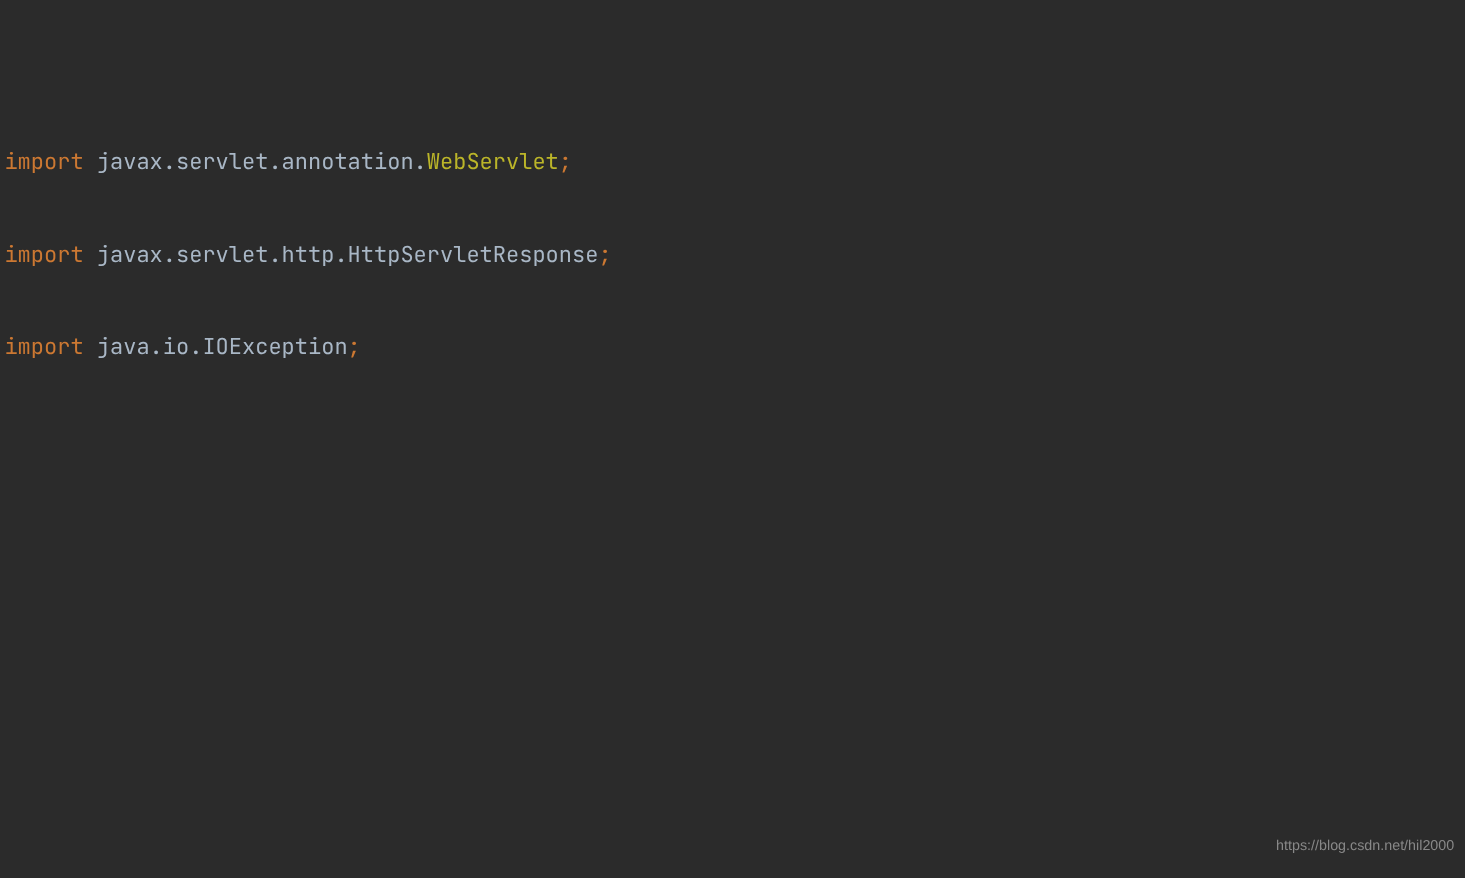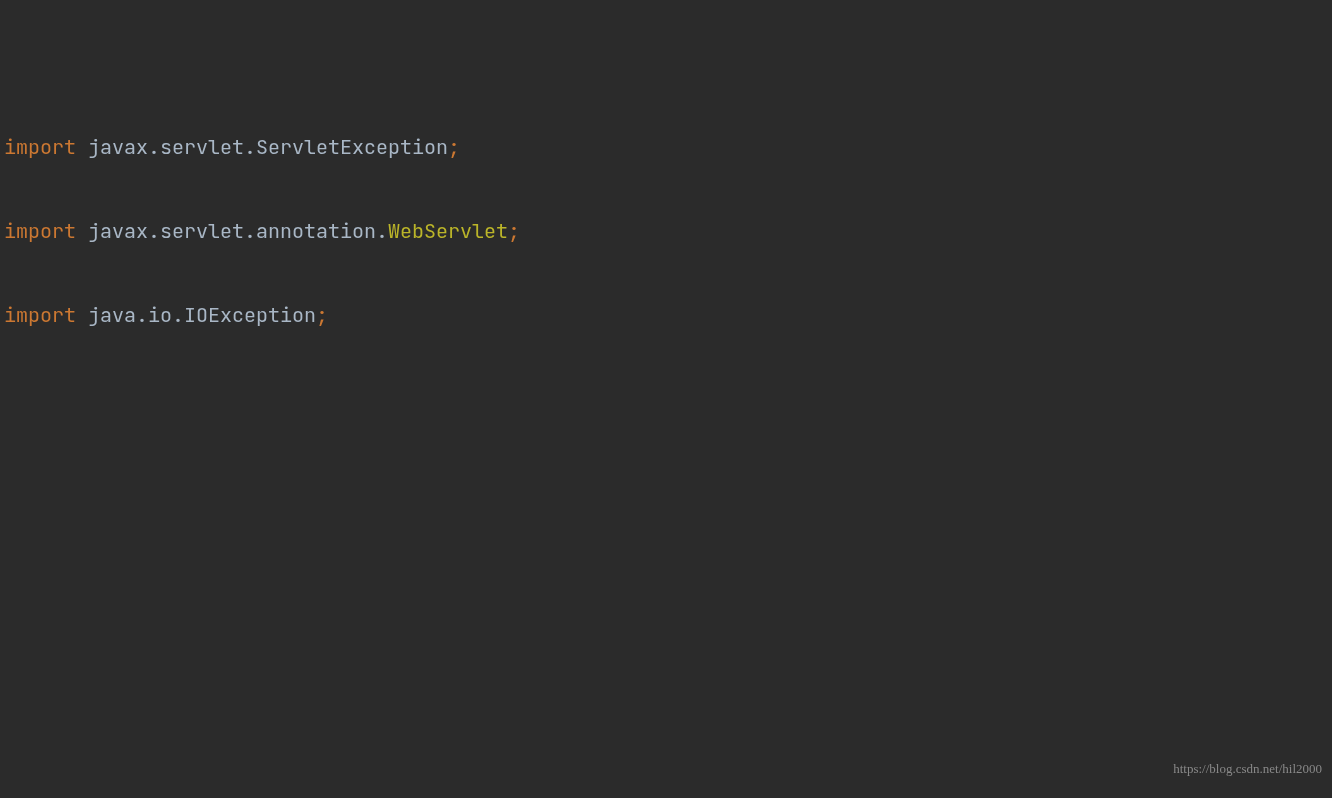--- a/index.html
+++ b/index.html
@@ -38,30 +38,30 @@
     }
     .semicolon {
       color: #cc7832;
     }
     .watermark {
       position: absolute;
       bottom: 8px;
       right: 10px;
       font-size: 13px;
       color: #888;
-      font-family: Liberation Serif, serif;
+      font-family: Liberation Sans, sans-serif;
     }
   </style>
 </head>
 <body>
 
 <div class="code-editor">
 <span class="line"> </span>
-<span class="line"><span class="keyword">import</span><span class="identifier"> javax.servlet.ServletException</span><span class="semicolon">;</span></span>
 <span class="line"><span class="keyword">import</span><span class="identifier"> javax.servlet.annotation.</span><span class="annotation-name">WebServlet</span><span class="semicolon">;</span></span>
+<span class="line"><span class="keyword">import</span><span class="identifier"> javax.servlet.http.HttpServletResponse</span><span class="semicolon">;</span></span>
 <span class="line"><span class="keyword">import</span><span class="identifier"> java.io.IOException</span><span class="semicolon">;</span></span>
 <span class="line"> </span>
 
 
 
 
 
 
 
 

